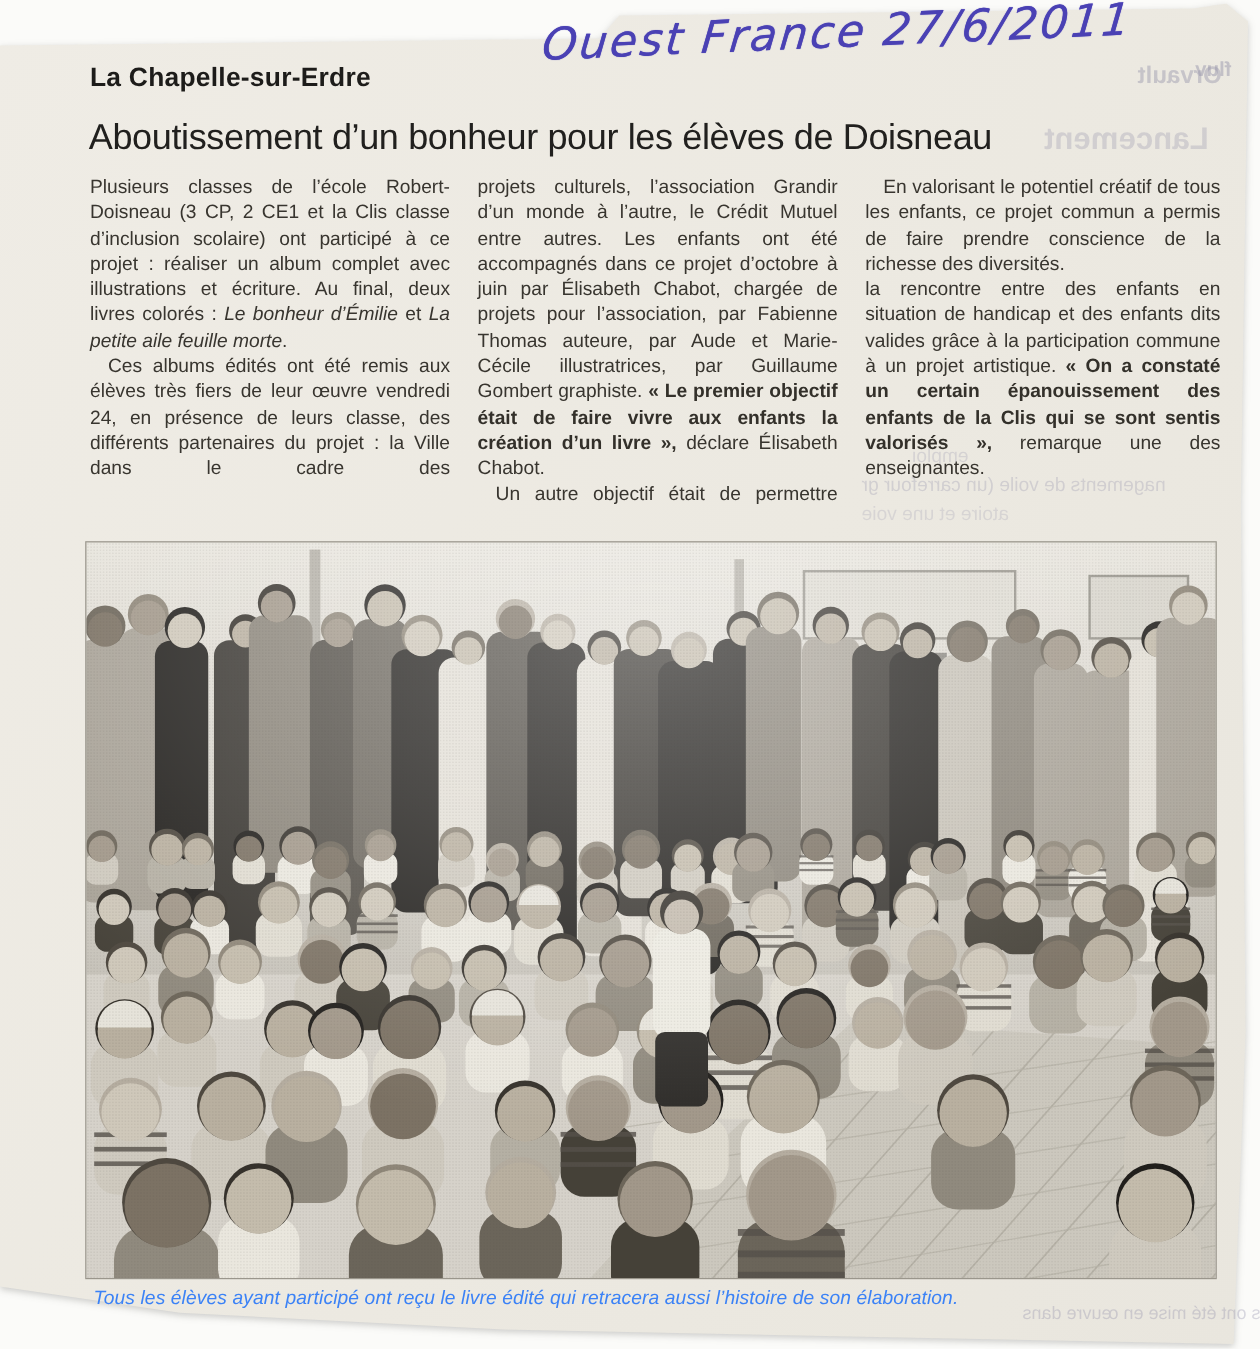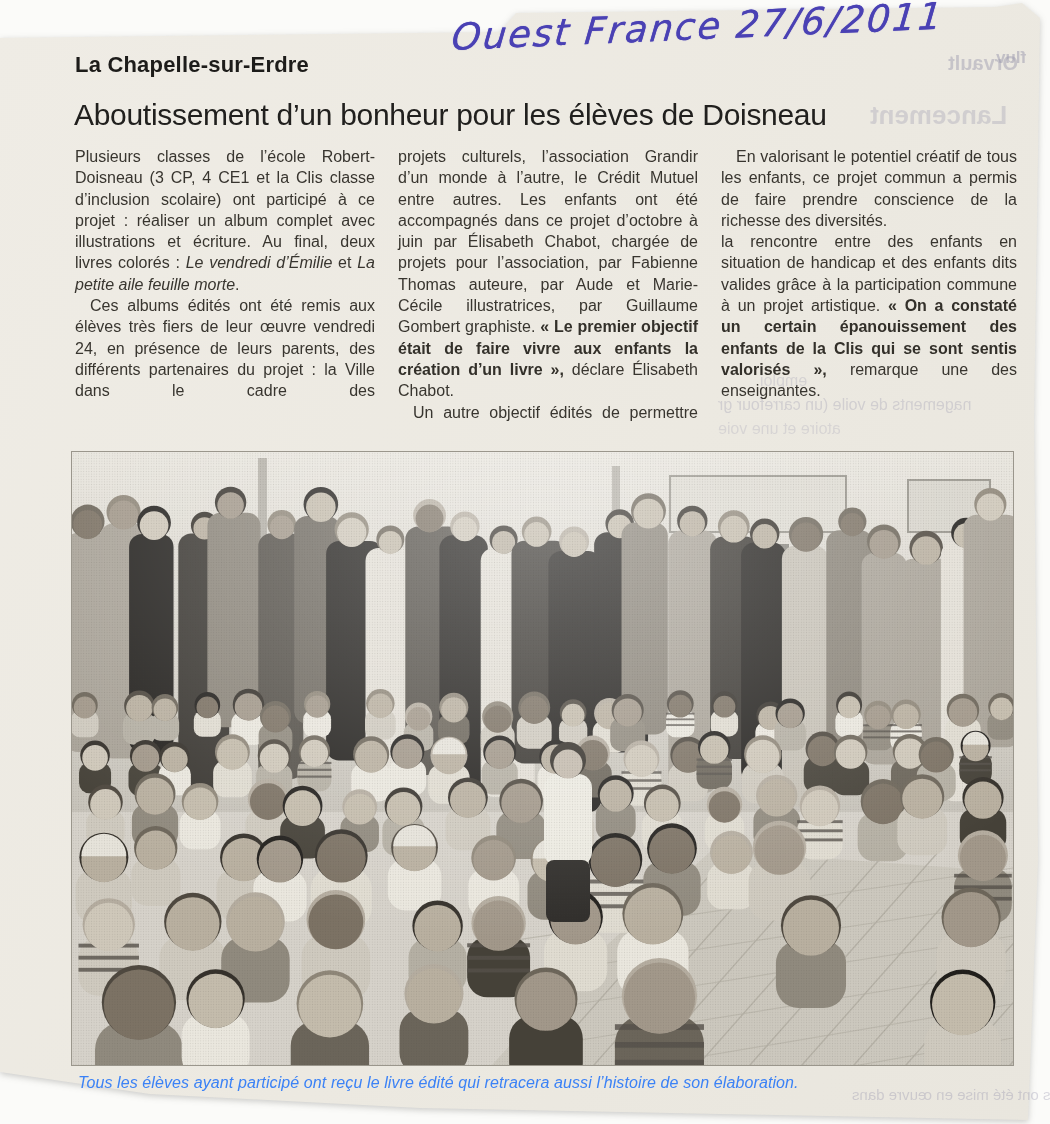--- a/index.html
+++ b/index.html
@@ -75,26 +75,26 @@
 <div class="ghost light" style="left:852px;top:1086px;font-size:15px;opacity:.3;">tions ont été mise en œuvre dans</div>
 
 <div class="handwriting">Ouest France 27/6/2011</div>
 
 <div class="kicker">La Chapelle-sur-Erdre</div>
 
 <h1 class="headline" style="margin:0;">Aboutissement d’un bonheur pour les élèves de Doisneau</h1>
 
 <div class="columns">
   <div class="col">
-      <p class="para"><span>Plusieurs classes de l’école Robert-Doisneau (3 CP, 4 CE1 et la Clis classe d’inclusion scolaire) ont participé à ce projet : réaliser un album complet avec illustrations et écriture. Au final, deux livres colorés : </span><span class="it">Le vendredi d’Émilie</span><span> et </span><span class="it">La petite aile feuille morte</span><span>.</span></p>
-      <p class="para ind fill"><span>Ces albums édités ont été remis aux élèves très fiers de leur œuvre vendredi 24, en présence de leurs parents, des différents partenaires du projet : la Ville dans le cadre des</span></p>
+      <p class="para"><span>Plusieurs classes de l’école Robert-Doisneau (3 CP, 2 CE1 et la Clis classe d’inclusion scolaire) ont participé à ce projet : réaliser un album complet avec illustrations et écriture. Au final, deux livres colorés : </span><span class="it">Le bonheur d’Émilie</span><span> et </span><span class="it">La petite aile feuille morte</span><span>.</span></p>
+      <p class="para ind fill"><span>Ces albums édités ont été remis aux élèves très fiers de leur œuvre vendredi 24, en présence de leurs classe, des différents partenaires du projet : la Ville dans le cadre des</span></p>
     </div>
   <div class="col">
       <p class="para"><span>projets culturels, l’association Grandir d’un monde à l’autre, le Crédit Mutuel entre autres. Les enfants ont été accompagnés dans ce projet d’octobre à juin par Élisabeth Chabot, chargée de projets pour l’association, par Fabienne Thomas auteure, par Aude et Marie-Cécile illustratrices, par Guillaume Gombert graphiste. </span><span class="bd">« Le premier objectif était de faire vivre aux enfants la création d’un livre »,</span><span> déclare Élisabeth Chabot.</span></p>
-      <p class="para ind fill"><span>Un autre objectif édités de permettre</span></p>
+      <p class="para ind fill"><span>Un autre objectif était de permettre</span></p>
     </div>
   <div class="col">
       <p class="para ind"><span>En valorisant le potentiel créatif de tous les enfants, ce projet commun a permis de faire prendre conscience de la richesse des diversités.</span></p>
       <p class="para"><span>la rencontre entre des enfants en situation de handicap et des enfants dits valides grâce à la participation commune à un projet artistique. </span><span class="bd">« On a constaté un certain épanouissement des enfants de la Clis qui se sont sentis valorisés »,</span><span> remarque une des enseignantes.</span></p>
     </div>
 </div>
 
 <div class="photo">
   <svg class="photo-svg" viewBox="0 0 941 613" preserveAspectRatio="none" aria-hidden="true">
     <defs>

